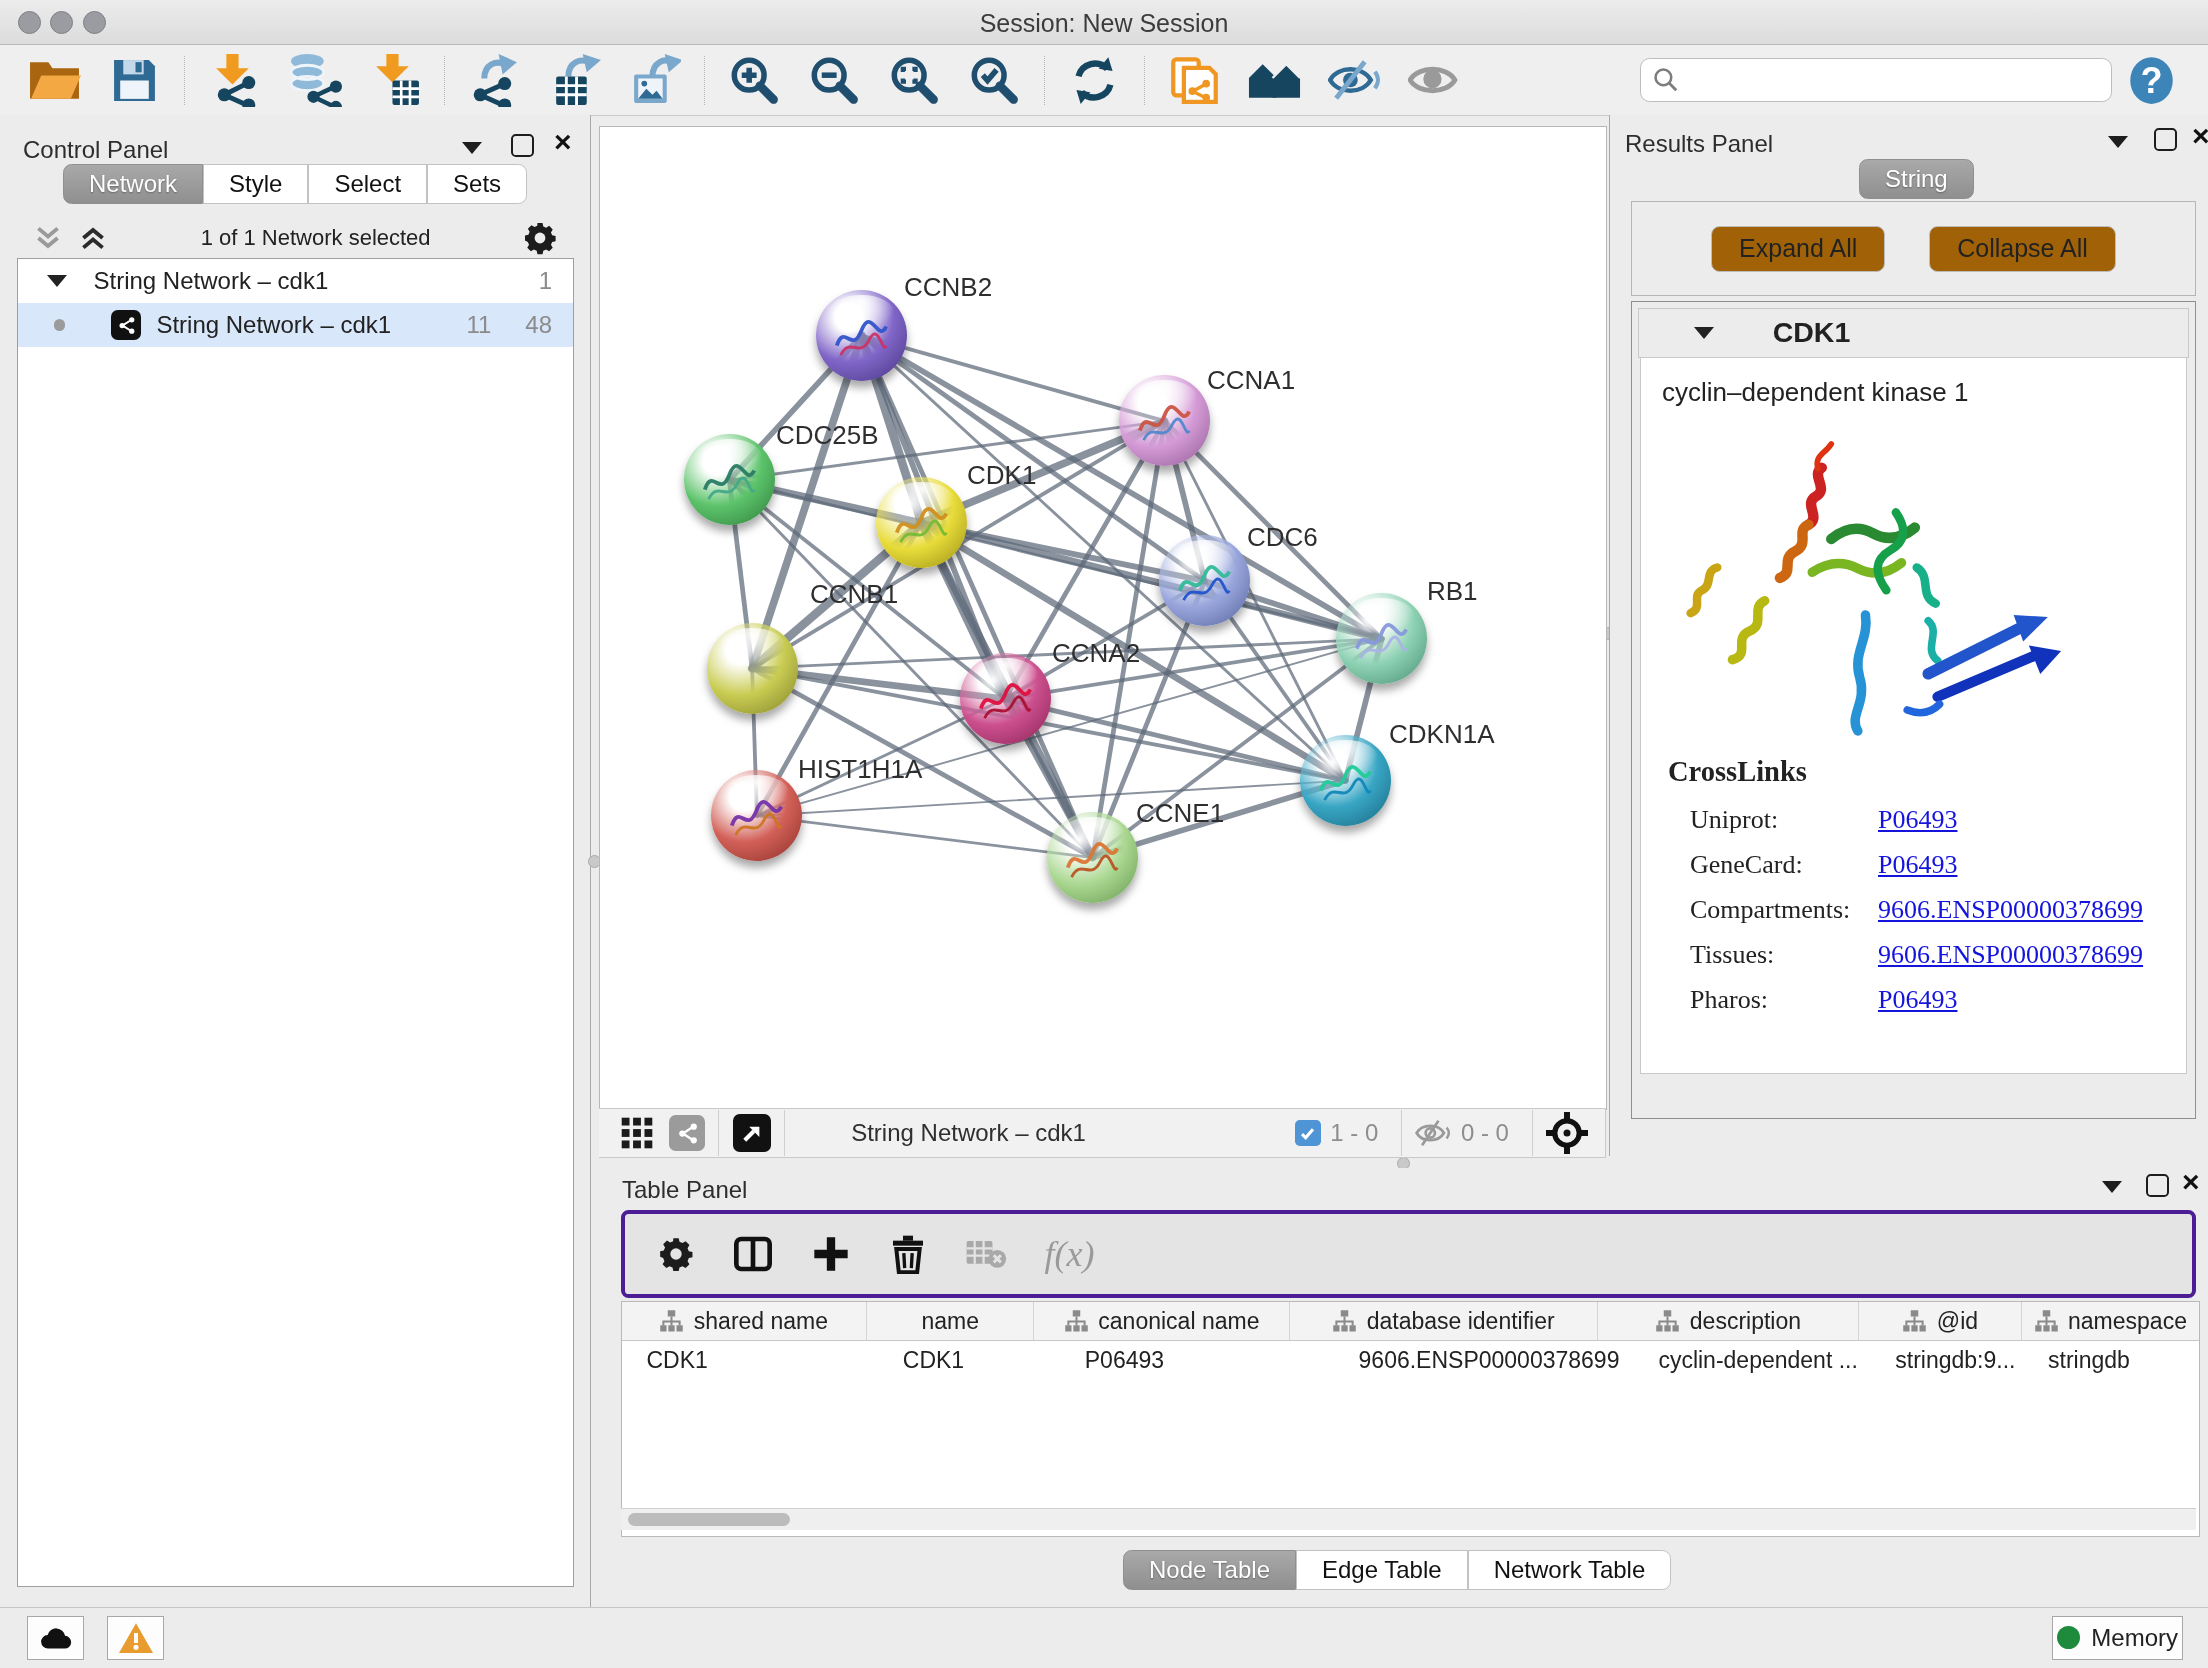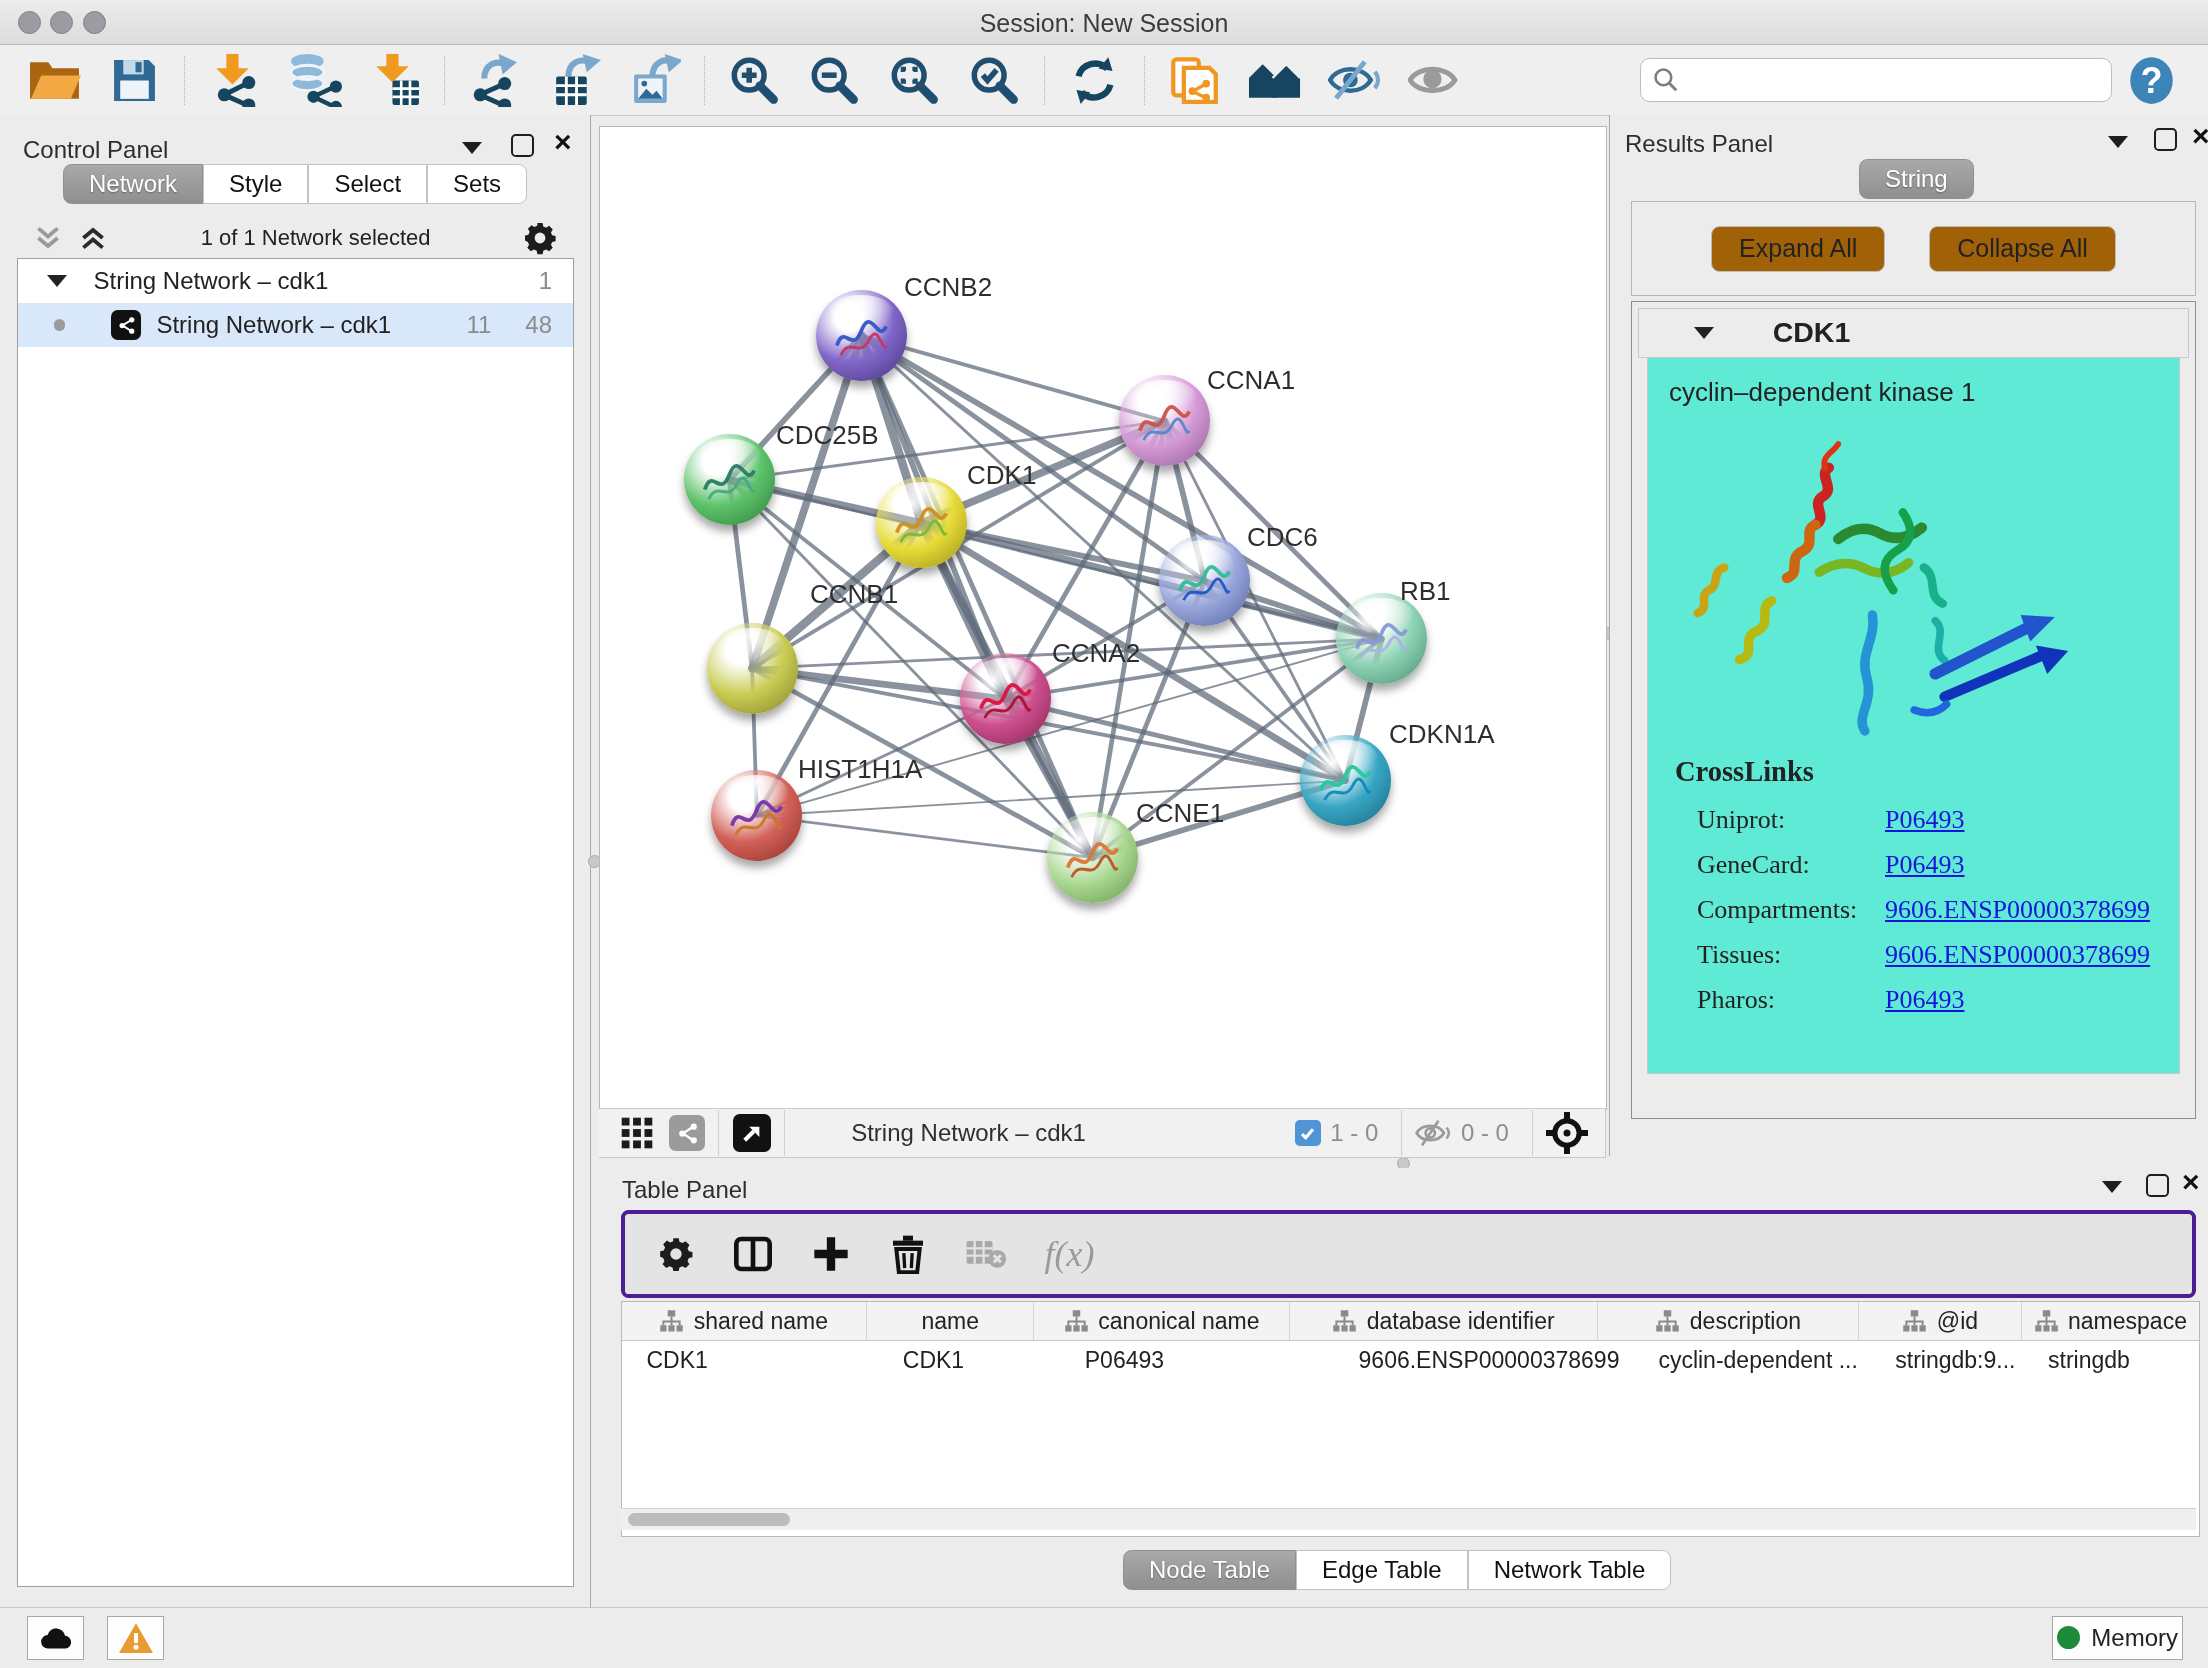--- a/index.html
+++ b/index.html
@@ -424,21 +424,21 @@
         </svg>
       </div>
       <div class="node-label" style="left: 647px; top: 395px;">CDC6</div>
       <div class="node" style="left: 736px; top: 466px; width: 91px; height: 91px; background: radial-gradient(circle at 36% 30%, rgb(255, 255, 255) 0%, rgba(255, 255, 255, 0.25) 16%, rgb(142, 210, 180) 52%, rgb(71, 140, 112) 100%);">
         <div class="gloss"></div>
         <svg width="57" height="46" viewBox="0 0 60 48" style="position: absolute; left: 17px; top: 25px; opacity: 0.95;">
           <path d="M4 32C12 8 20 42 30 16S48 30 56 12" fill="none" stroke="#8899dd" stroke-width="4"></path>
                    <path d="M8 42C18 22 28 46 38 26S52 42 56 32" fill="none" stroke="#aab4e6" stroke-width="3"></path>
         </svg>
       </div>
-      <div class="node-label" style="left: 800px; top: 449px;">RB1</div>
+      <div class="node-label" style="left: 827px; top: 449px;">RB1</div>
       <div class="node" style="left: 107px; top: 496px; width: 91px; height: 91px; background: radial-gradient(circle at 36% 30%, rgb(255, 255, 255) 0%, rgba(255, 255, 255, 0.25) 16%, rgb(201, 204, 82) 52%, rgb(126, 129, 40) 100%);">
         <div class="gloss"></div>
       </div>
       <div class="node-label" style="left: 198px; top: 452px; margin-left: 12px;">CCNB1</div>
       <div class="node" style="left: 360px; top: 526px; width: 91px; height: 91px; background: radial-gradient(circle at 36% 30%, rgb(255, 255, 255) 0%, rgba(255, 255, 255, 0.25) 16%, rgb(204, 79, 142) 52%, rgb(135, 34, 83) 100%);">
         <div class="gloss"></div>
         <svg width="57" height="46" viewBox="0 0 60 48" style="position: absolute; left: 17px; top: 25px; opacity: 0.95;">
           <path d="M4 32C12 8 20 42 30 16S48 30 56 12" fill="none" stroke="#e01040" stroke-width="4"></path>
                    <path d="M8 42C18 22 28 46 38 26S52 42 56 32" fill="none" stroke="#aa1133" stroke-width="3"></path>
         </svg>
@@ -540,21 +540,21 @@
   <div class="abs" style="left:21px;top:86px;width:563px;height:93px;border:1px solid #b5b5b5;display:flex;align-items:center;justify-content:center;gap:44px">
     <div class="rp-btn">Expand All</div>
     <div class="rp-btn">Collapse All</div>
   </div>
 
   <div class="abs" style="left:21px;top:186px;width:563px;height:816px;border:1px solid #8f8f8f;background:#ececec">
     <div style="height:48px;display:flex;align-items:center;border:1px solid #c9c9c9;margin:5.7px 5.7px 0 5.7px">
       <span class="tree-caret" style="margin-left:55px"></span>
       <span style="font-size:28.5px;font-weight:bold;margin-left:59px">CDK1</span>
     </div>
-    <div style="margin:0 15px;border:1px solid #c9c9c9;border-top:none;height:715px;background:#5eead4;position:relative">
+    <div style="margin:0 8px;border:1px solid #c9c9c9;border-top:none;height:715px;background:#ffffff;position:relative">
       <div style="font-size:26px;padding:19px 0 0 21px">cyclin–dependent kinase 1</div>
 
       <svg width="409" height="323" viewBox="0 0 430 340" style="position:absolute;left:38px;top:67px" fill="none" stroke-linecap="round">
         <path d="M150 45c-12 8 8 22-6 30s6 22-8 30" stroke="#cc2222" stroke-width="11"></path>
         <path d="M160 20c-6 10-18 12-14 26" stroke="#dd3311" stroke-width="6"></path>
         <path d="M136 105c-14 6 2 20-14 28s0 22-16 28" stroke="#cc6611" stroke-width="11"></path>
         <path d="M40 150c-14 4-4 18-16 24s2 18-12 24" stroke="#c9a415" stroke-width="9"></path>
         <path d="M90 185c-16 8 2 24-16 32s2 24-18 30" stroke="#b8b812" stroke-width="10"></path>
         <path d="M160 120q22-18 44-6t44-6" stroke="#2a8a32" stroke-width="11"></path>
         <path d="M140 155q24-16 48-4t46-6" stroke="#7ab622" stroke-width="10"></path>

